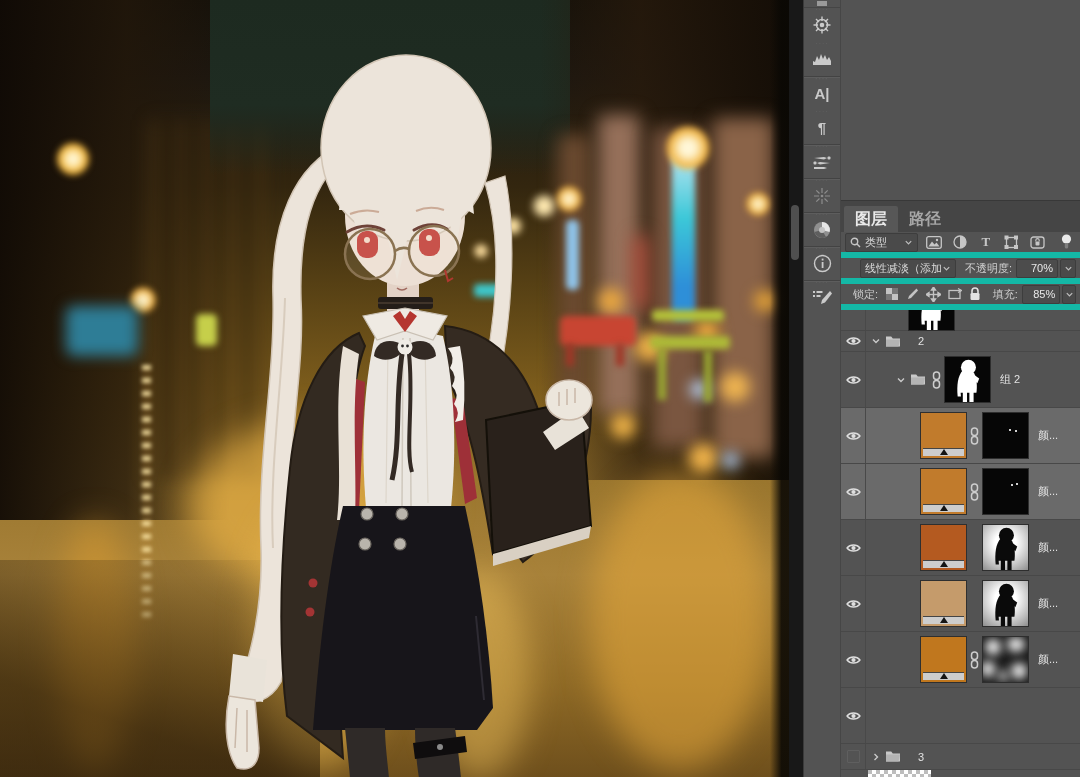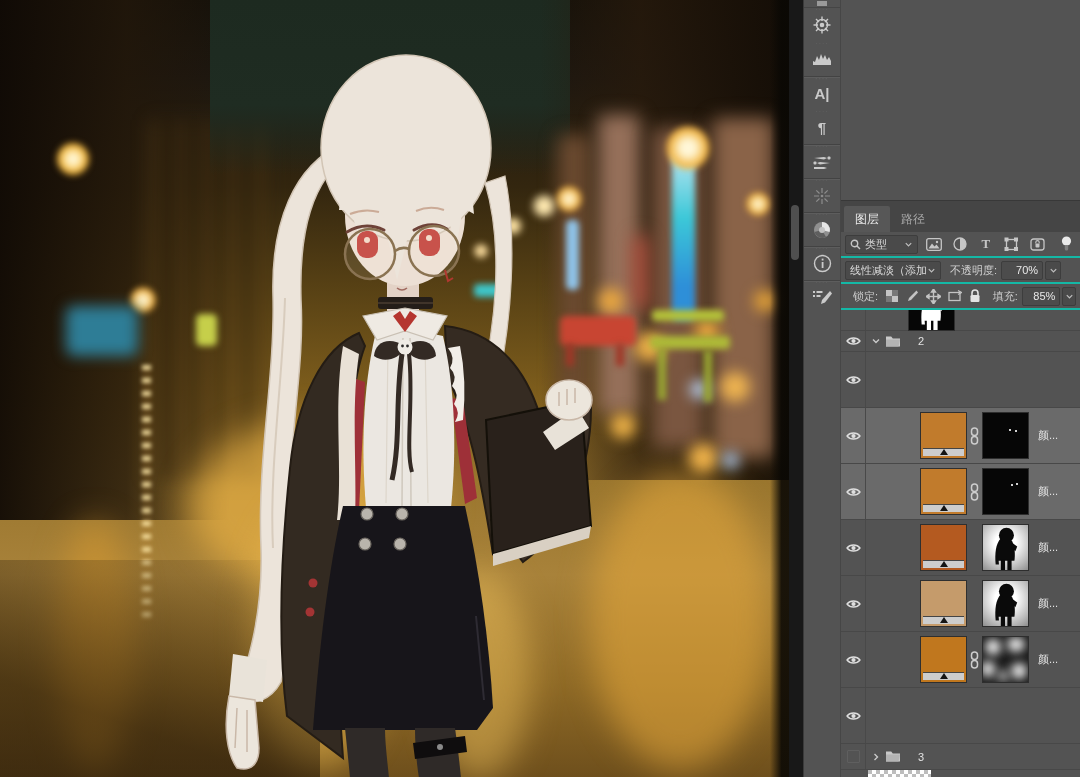--- a/index.html
+++ b/index.html
@@ -47,24 +47,24 @@
   .dock .cut::before{ content:""; }
   .dock .sep { border-top:1px solid #434343; box-shadow:0 1px 0 #5d5d5d inset; }
   .dock .dim { color:#8d8d8d; }
   .dock svg { display:block; }
   .dock .txt { font-size:15px; color:#cacaca; font-weight:bold; }
 
   
   .panel { position:absolute; left:841px; top:0; width:239px; height:777px; background:#535353; font-size:11px; color:#dedede;}
   .panel-empty { height:200px; }
   .tabbar { height:32px; background:#454545; border-top:1px solid #383838; display:flex; align-items:flex-end; padding-left:3px; }
-  .tab { height:26px; display:flex; align-items:center; padding:0 11px; font-size:12px; cursor:default; }
+  .tab { height:26px; display:flex; align-items:center; padding:0 11px; font-size:16px; cursor:default;font-weight:bold; }
   .tab.active { background:#575757; color:#e9e9e9; border-radius:2px 2px 0 0; }
   .tab.inactive { color:#a6a6a6; }
-  .toolrow { height:26px; display:flex; align-items:center; padding:0 4px; border-bottom:2px solid #14b8a6; }
+  .toolrow { height:26px; display:flex; align-items:center; padding:0 4px; border-bottom:6px solid #14b8a6;justify-content:flex-end; }
   .dd { background:#4a4a4a; border:1px solid #3d3d3d; border-radius:2px; height:19px;
         display:flex; align-items:center; padding:0 4px; color:#d9d9d9; white-space:nowrap; overflow:hidden; }
   .dd .chev, .chevbtn { margin-left:auto; }
   .vbox { background:#4c4c4c; border:1px solid #3d3d3d; border-radius:2px; height:19px;
           display:flex; align-items:center; justify-content:flex-end; padding:0 4px; color:#e8e8e8; }
   .chevbtn { width:16px; height:19px; background:#4a4a4a; border:1px solid #3d3d3d; border-radius:2px;
              display:flex; align-items:center; justify-content:center; margin-left:2px; }
   .fico { width:19px; height:17px; margin-left:7px; display:flex; align-items:center; justify-content:center; color:#c6c6c6; }
   .lbl { color:#cfcfcf; margin:0 4px; white-space:nowrap; }
   .lockico { width:17px; height:16px; margin:0 3px; display:flex; align-items:center; justify-content:center; color:#c3c3c3; }
@@ -514,20 +514,39 @@
           <span class="lname" style="margin-left:14px">2</span>
         </div>
       </div>
 
       <div class="row h-t">
         <div class="well">
             <svg width="15" height="10">
               <use href="#eye"></use>
             </svg>
           </div>
+        <div class="rowbody ind1">
+          <span class="gchev">
+              <svg width="10" height="10">
+                <use href="#chev-d"></use>
+              </svg>
+            </span>
+          <span class="folder"><svg width="16" height="13">
+                <use href="#fold"></use>
+              </svg></span>
+          <svg class="chain" height="18">
+              <use href="#link"></use>
+            </svg>
+          <div class="mask">
+            <svg class="fig figw" viewBox="0 0 48 48">
+                <use href="#sil"></use>
+              </svg>
+          </div>
+          <span class="lname">组 2</span>
+        </div>
       </div>
 
       <div class="row h-t sel">
         <div class="well">
             <svg width="15" height="10">
               <use href="#eye"></use>
             </svg>
           </div>
         <div class="rowbody ind2">
           <div class="swatch" style="background: rgb(193, 123, 44);">

